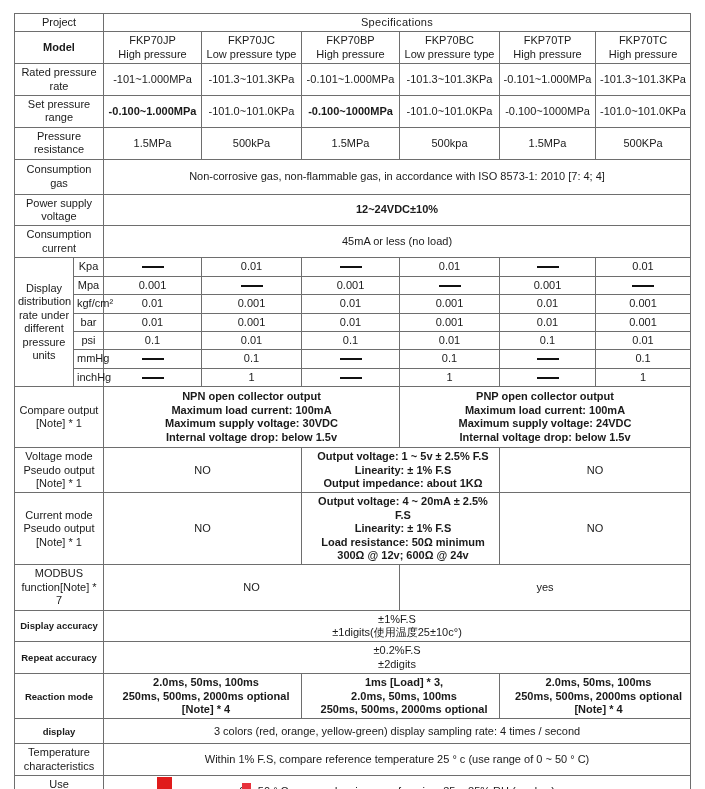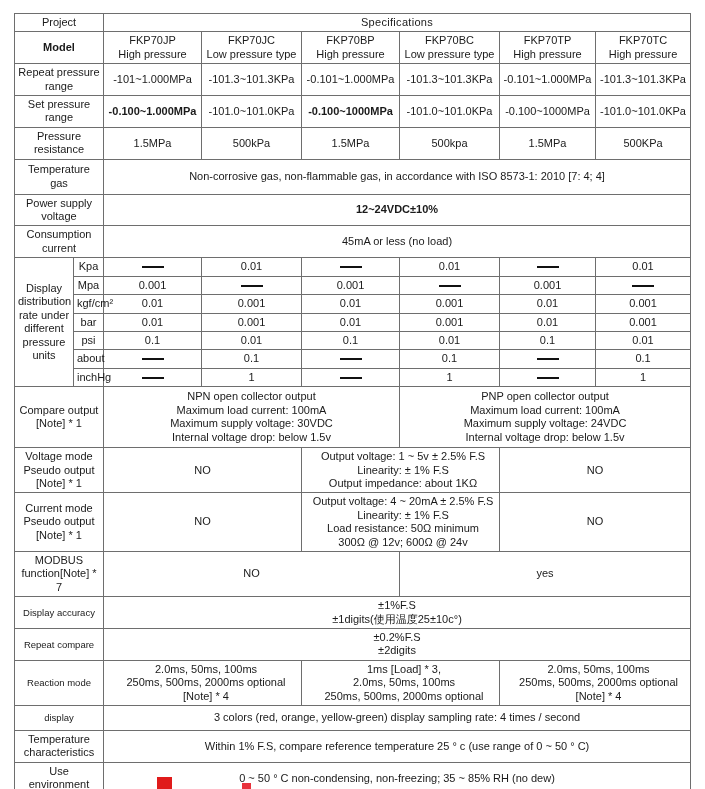--- a/index.html
+++ b/index.html
@@ -29,21 +29,21 @@
   
   td.lbl{
     background:#d9d9d9;
     text-align:left;
     padding-left:4px;
     font-size:8px;
     line-height:1.12;
     color:#1a1a1a;
     width:59px;
   }
-  td.lbl.mid{font-size:9.5px;}
+  td.lbl.mid{font-size:9.5px;font-weight:bold;}
   td.hdr-proj{
     background:#a8a8a8;
     font-size:12px;
     text-align:center;
     padding:6px 3px;
   }
   td.hdr-spec{
     background:#ececec;
     font-size:13px;
     padding:8px 3px;
@@ -63,21 +63,21 @@
   td.unit{
     background:#e2e2e2;
     font-size:7.5px;
     width:30px;
     padding:1px 2px;
   }
   td.b{font-weight:bold;margin-left:16px;}
   td.sm{font-size:9.5px;}
   td.xsm{font-size:8.5px;}
   td.lg{font-size:13px;}
-  td.left{text-align:left;padding-left:18px;}
+  td.left{text-align:left;padding-left:18px;font-weight:bold;}
   td.tall{height:24px;}
   .dash{display:inline-block;width:22px;height:0;border-top:2.2px solid #111;vertical-align:middle;}
   .blk{display:block;}
   
   .redsq{position:absolute;width:15px;height:15px;background:#e01b1b;}
   .redstar{position:absolute;width:9px;height:9px;background:#e8323c;}
 </style>
 </head>
 <body>
 
@@ -123,21 +123,21 @@
       <span class="blk">FKP70TP</span>
       <span class="blk">High pressure</span>
     </td>
     <td class="model">
       <span class="blk">FKP70TC</span>
       <span class="blk">High pressure</span>
     </td>
   </tr>
 
   <tr>
-    <td class="lbl" colspan="2">Repeat pressure range</td>
+    <td class="lbl" colspan="2">Rated pressure rate</td>
     <td class="sm">-101~1.000MPa</td>
     <td class="sm">-101.3~101.3KPa</td>
     <td class="xsm">-0.101~1.000MPa</td>
     <td class="sm">-101.3~101.3KPa</td>
     <td class="xsm">-0.101~1.000MPa</td>
     <td class="xsm">-101.3~101.3KPa</td>
   </tr>
 
   <tr>
     <td class="lbl" colspan="2">Set pressure range</td>
@@ -153,21 +153,21 @@
     <td class="lbl" colspan="2">Pressure resistance</td>
     <td class="tall">1.5MPa</td>
     <td>500kPa</td>
     <td>1.5MPa</td>
     <td>500kpa</td>
     <td>1.5MPa</td>
     <td>500KPa</td>
   </tr>
 
   <tr>
-    <td class="lbl" colspan="2">Temperature gas</td>
+    <td class="lbl" colspan="2">Consumption gas</td>
     <td class="lg" colspan="6" style="height:30px">Non-corrosive gas, non-flammable gas, in accordance with ISO 8573-1: 2010 [7: 4; 4]</td>
   </tr>
 
   <tr>
     <td class="lbl" colspan="2">Power supply voltage</td>
     <td class="lg b" colspan="6" style="height:26px">12~24VDC±10%</td>
   </tr>
 
   <tr>
     <td class="lbl" colspan="2">Consumption current</td>
@@ -214,21 +214,21 @@
   <tr>
     <td class="unit">psi</td>
     <td class="sm">0.1</td>
     <td class="sm">0.01</td>
     <td class="sm">0.1</td>
     <td class="sm">0.01</td>
     <td class="sm">0.1</td>
     <td class="sm">0.01</td>
   </tr>
   <tr>
-    <td class="unit">about</td>
+    <td class="unit">mmHg</td>
     <td><span class="dash"></span></td>
     <td class="sm">0.1</td>
     <td><span class="dash"></span></td>
     <td class="sm">0.1</td>
     <td><span class="dash"></span></td>
     <td class="sm">0.1</td>
   </tr>
   <tr>
     <td class="unit">inchHg</td>
     <td><span class="dash"></span></td>
@@ -286,21 +286,21 @@
 
   <tr>
     <td class="lbl mid" colspan="2">Display accuracy</td>
     <td class="sm" colspan="6">
       <span class="blk">±1%F.S</span>
       <span class="blk">±1digits(使用温度25±10c°)</span>
     </td>
   </tr>
 
   <tr>
-    <td class="lbl mid" colspan="2">Repeat compare</td>
+    <td class="lbl mid" colspan="2">Repeat accuracy</td>
     <td class="sm" colspan="6">
       <span class="blk">±0.2%F.S</span>
       <span class="blk">±2digits</span>
     </td>
   </tr>
 
   <tr>
     <td class="lbl mid" colspan="2">Reaction mode</td>
     <td class="xsm left" colspan="2" style="height:36px;padding-left:10px">
       <span class="blk">2.0ms, 50ms, 100ms</span>

